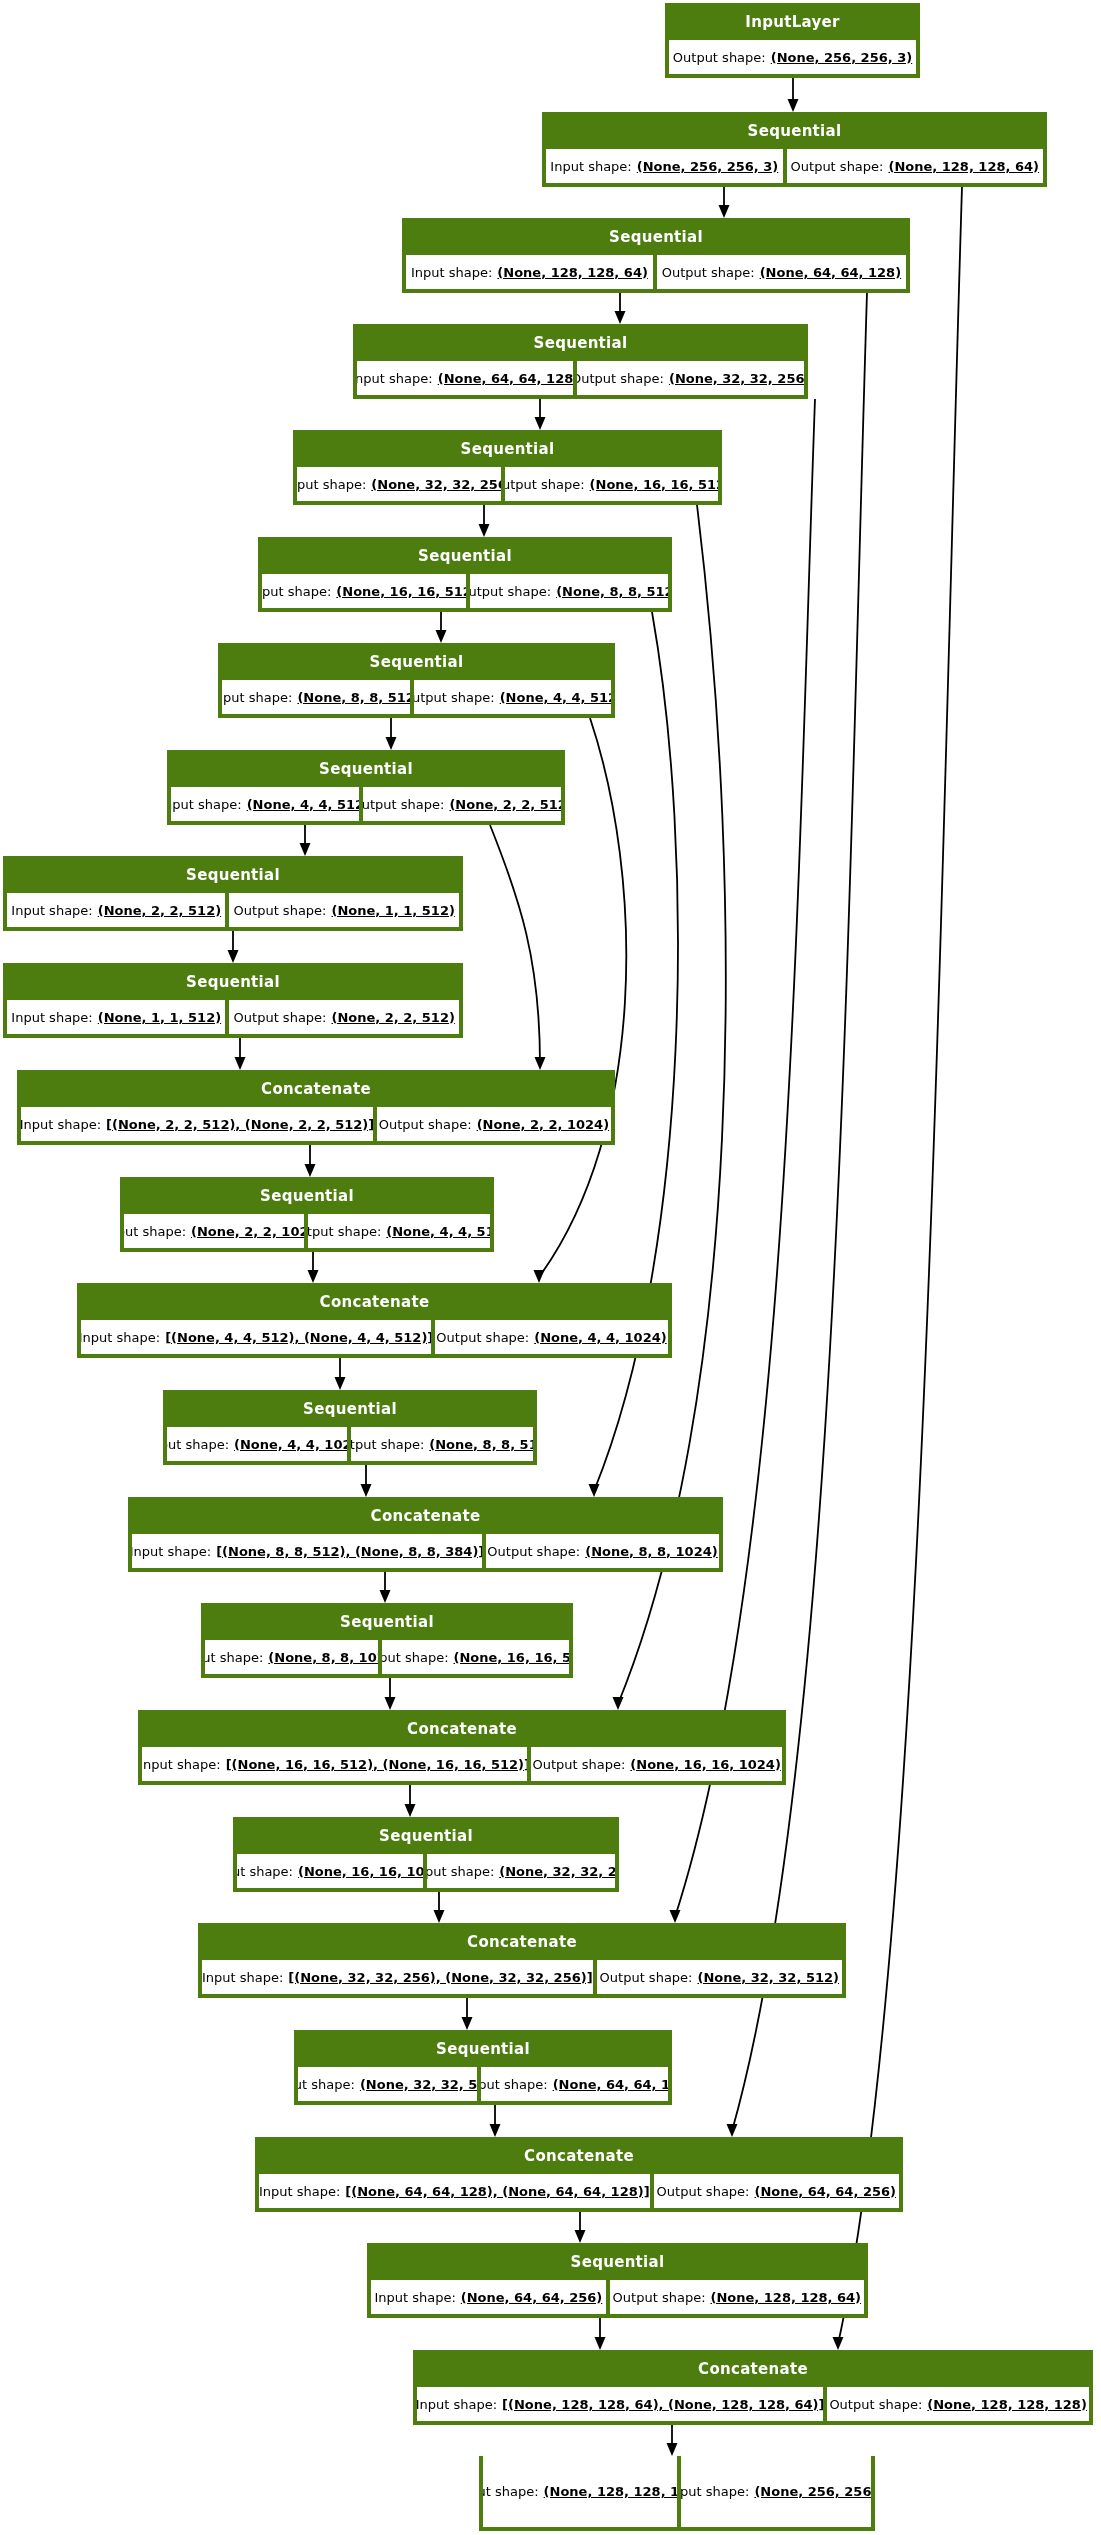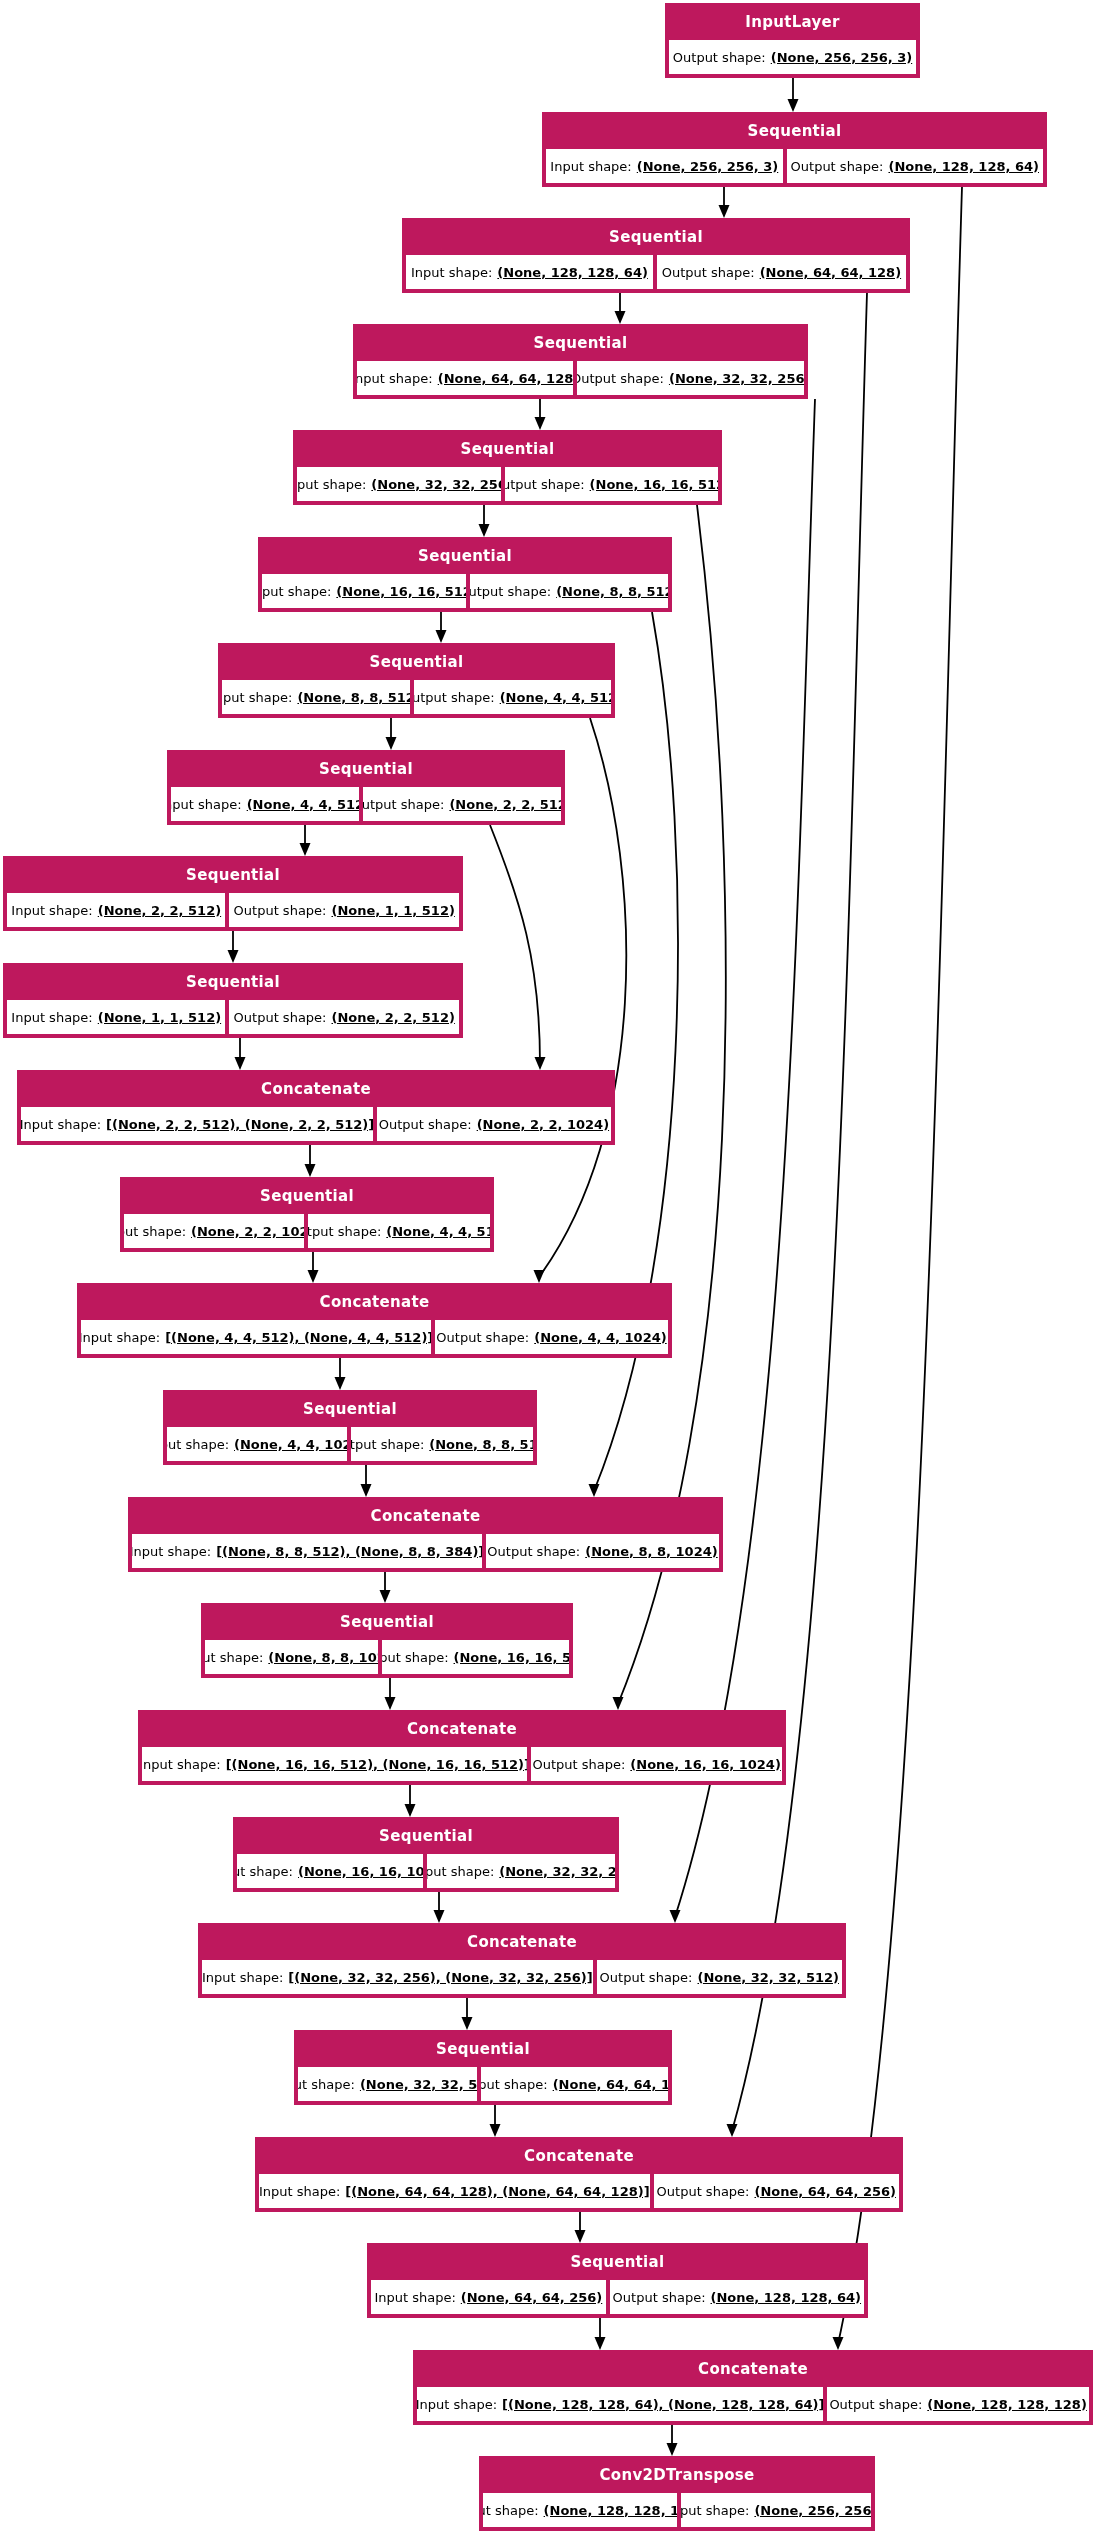--- a/index.html
+++ b/index.html
@@ -10,21 +10,21 @@
     background: #ffffff;
     font-family: "DejaVu Sans", "Liberation Sans", sans-serif;
   }
   #edge-layer {
     position: absolute;
     left: 0; top: 0;
     width: 1101px; height: 2535px;
   }
   .node {
     position: absolute;
-    background: #be185d;
+    background: #4d7c0f;
     box-sizing: border-box;
     height: 75px;
     display: flex;
     flex-direction: column;
   }
   .node-title {
     flex: 0 0 37px;
     display: flex;
     align-items: center;
     justify-content: center;
@@ -411,21 +411,20 @@
           <span class="shape-prefix">Input shape:</span>
           <span class="shape-value">[(None, 128, 128, 64), (None, 128, 128, 64)]</span>
         </div>
         <div class="node-cell">
           <span class="shape-prefix">Output shape:</span>
           <span class="shape-value">(None, 128, 128, 128)</span>
         </div>
       </div>
     </div>
     <div class="node" style="left: 479px; top: 2456px; width: 396px;">
-      <div class="node-title">Conv2DTranspose</div>
       <div class="node-cells">
         <div class="node-cell">
           <span class="shape-prefix">Input shape:</span>
           <span class="shape-value">(None, 128, 128, 128)</span>
         </div>
         <div class="node-cell">
           <span class="shape-prefix">Output shape:</span>
           <span class="shape-value">(None, 256, 256, 3)</span>
         </div>
       </div>

